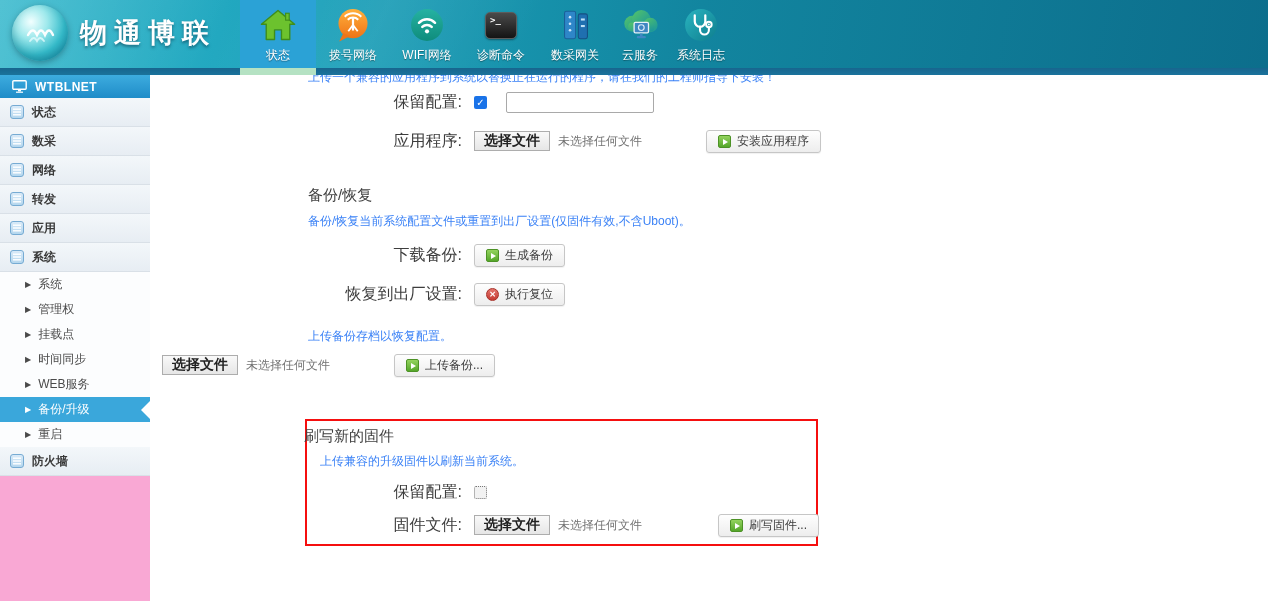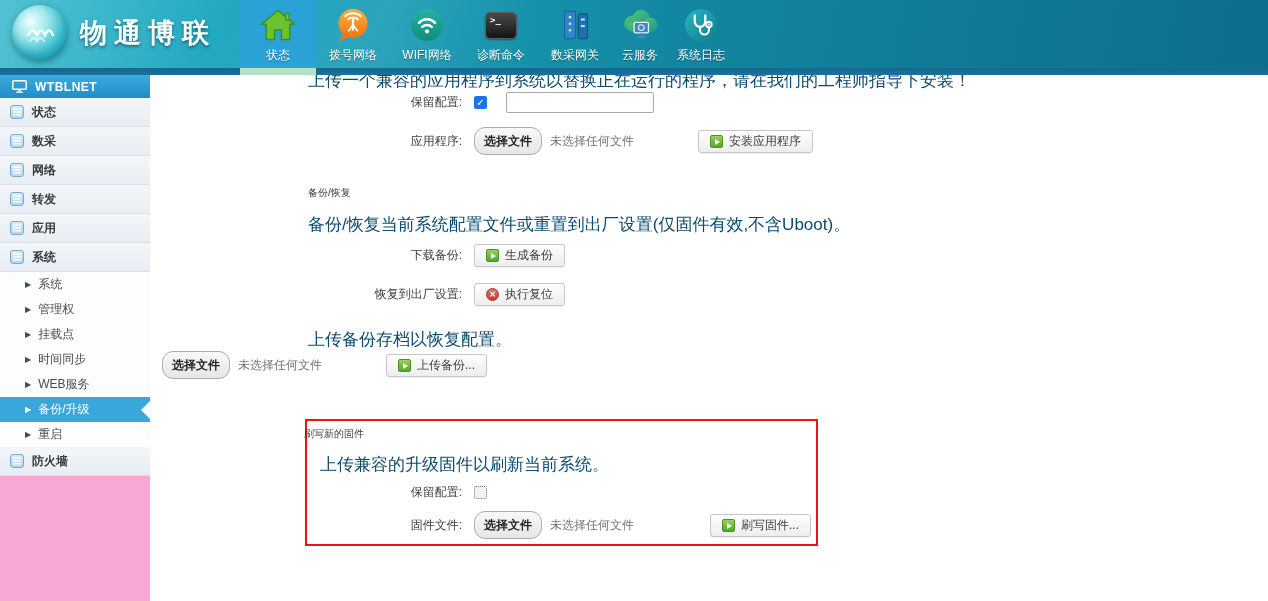--- a/index.html
+++ b/index.html
@@ -49,35 +49,35 @@
   .side-sub { height:25px; display:flex; align-items:center; gap:7px; padding-left:25px;
     background:#fcfdfe; font-size:12px; color:#4a4a4a; cursor:pointer; position:relative; }
   .side-sub .tri { font-size:8px; color:#4a4a4a; }
   .side-sub.active { background:#3aa7db; color:#fff; }
   .side-sub.active .tri { color:#fff; }
   .side-sub.active::after { content:""; position:absolute; right:0; top:50%; transform:translateY(-50%);
     border-top:9px solid transparent; border-bottom:9px solid transparent; border-right:9px solid #fff; }
 
   
   #content { position:absolute; top:75px; left:150px; right:0; bottom:0; background:#fff; }
-  .ctext { position:absolute; left:308px; font-size:17px; color:#0c4a6e; white-space:nowrap; }
-  .ctitle { position:absolute; left:308px; font-size:10px; color:#3f3f3f; white-space:nowrap; }
+  .ctext { position:absolute; left:308px; font-size:12px; color:#3b82f6; white-space:nowrap; }
+  .ctitle { position:absolute; left:308px; font-size:15px; color:#3f3f3f; white-space:nowrap; }
   .frow { position:absolute; left:150px; right:0; height:24px; display:flex; align-items:center; }
-  .flabel { width:312px; flex:none; text-align:right; font-size:12px; color:#3d3d3d; }
+  .flabel { width:312px; flex:none; text-align:right; font-size:16px; color:#3d3d3d; }
   .fctl { margin-left:12px; display:flex; align-items:center; }
 
   .cb { width:13px; height:13px; border-radius:2px; flex:none; cursor:pointer; }
   .cb.checked { background:#1a73e8; color:#fff; font-size:10px; line-height:13px; text-align:center; }
   .cb.dotted { background:#f2f2f2; border:1px dotted #767676; }
 
   .txtinput { width:148px; height:21px; border:1px solid #a9a9a9; border-radius:2px;
     margin-left:19px; font-size:12px; padding:0 5px; background:#fff; }
 
-  .filebtn { height:28px; padding:0 9px; font-size:12px; font-weight:600; color:#222;
-    background:linear-gradient(180deg,#f9f9f9,#e6e6e6); border:1px solid #adadad; border-radius:11px;
+  .filebtn { height:20px; padding:0 9px; font-size:14px; font-weight:600; color:#222;
+    background:linear-gradient(180deg,#f9f9f9,#e6e6e6); border:1px solid #adadad; border-radius:0;
     cursor:pointer; display:inline-flex; align-items:center; }
   .nofile { margin-left:8px; font-size:12px; color:#737373; }
 
   .actbtn { height:23px; padding:0 11px; display:inline-flex; align-items:center; gap:6px;
     background:linear-gradient(180deg,#fefefe,#ededed); border:1px solid #c6c6c6; border-radius:3px;
     font-size:12px; color:#3c3c3c; cursor:pointer; box-shadow:0 1px 1px rgba(0,0,0,.06); }
   .ico-play { width:13px; height:13px; border-radius:2px; flex:none;
     background:linear-gradient(180deg,#93d35e,#55a62a); border:1px solid #4d9226; position:relative; }
   .ico-play::after { content:""; position:absolute; left:4px; top:3px;
     border-left:5px solid #fff; border-top:3px solid transparent; border-bottom:3px solid transparent; }

